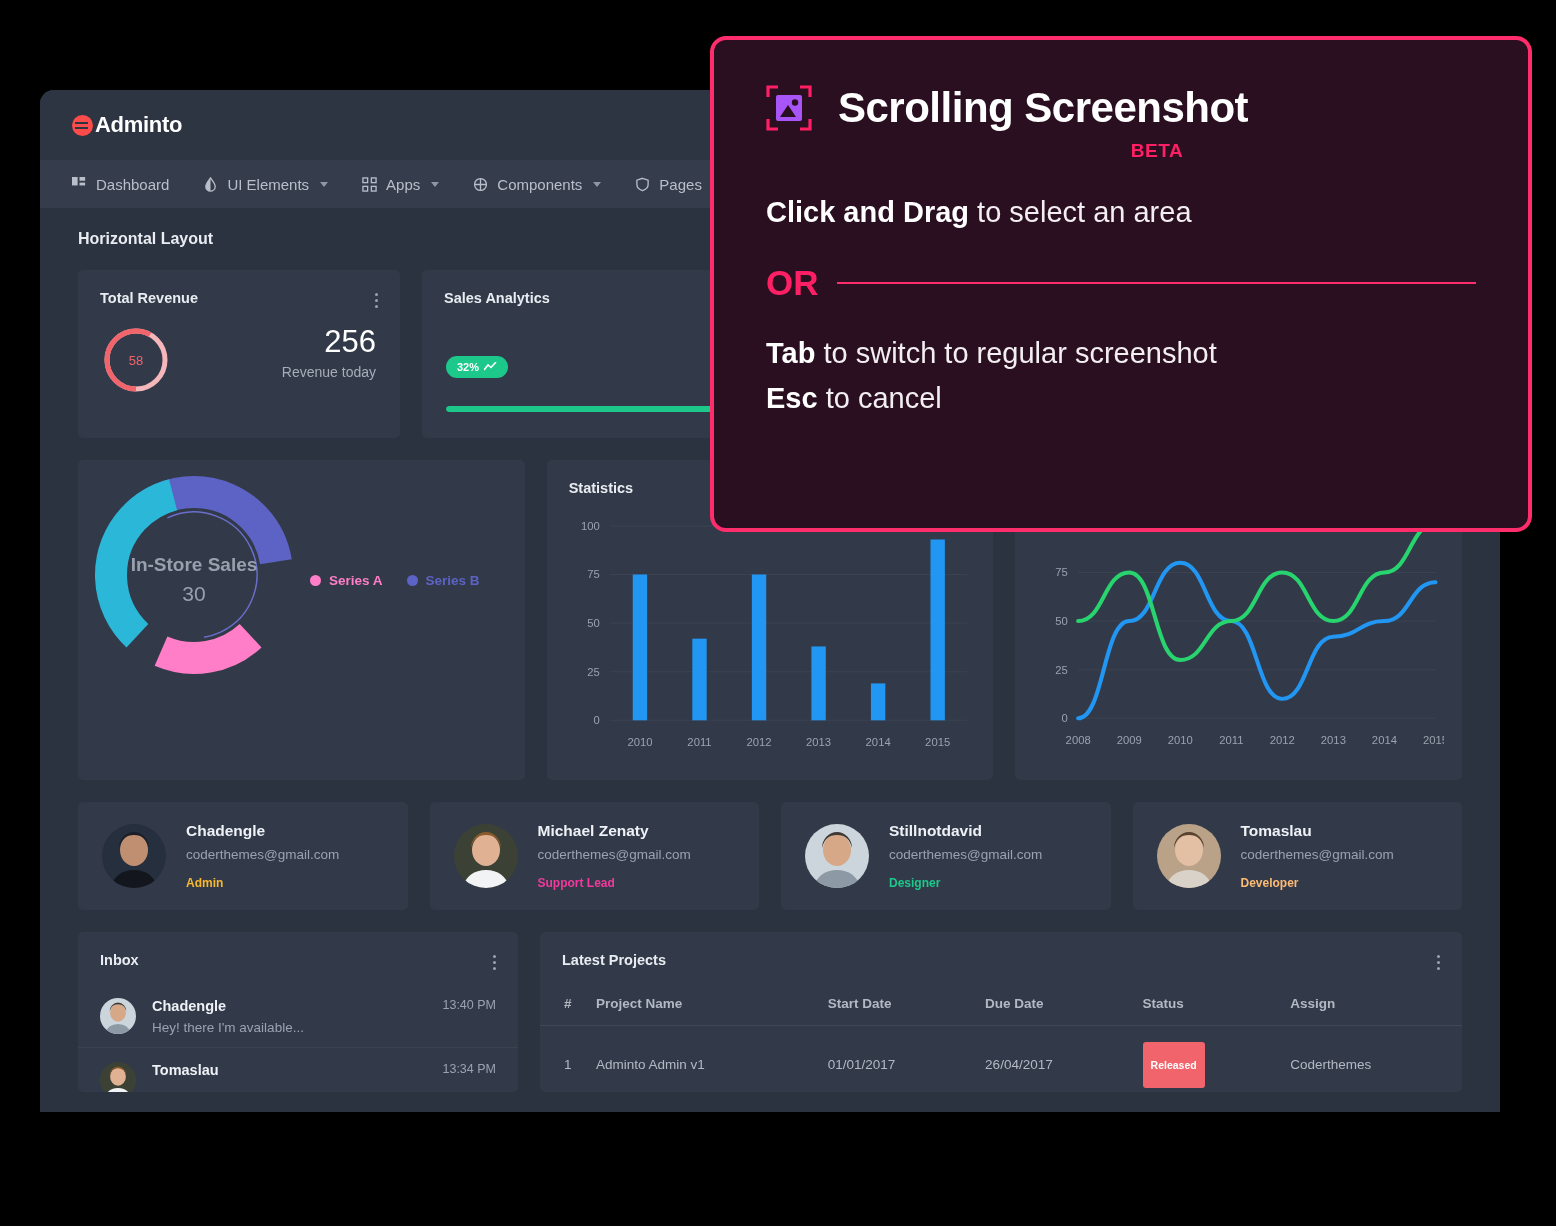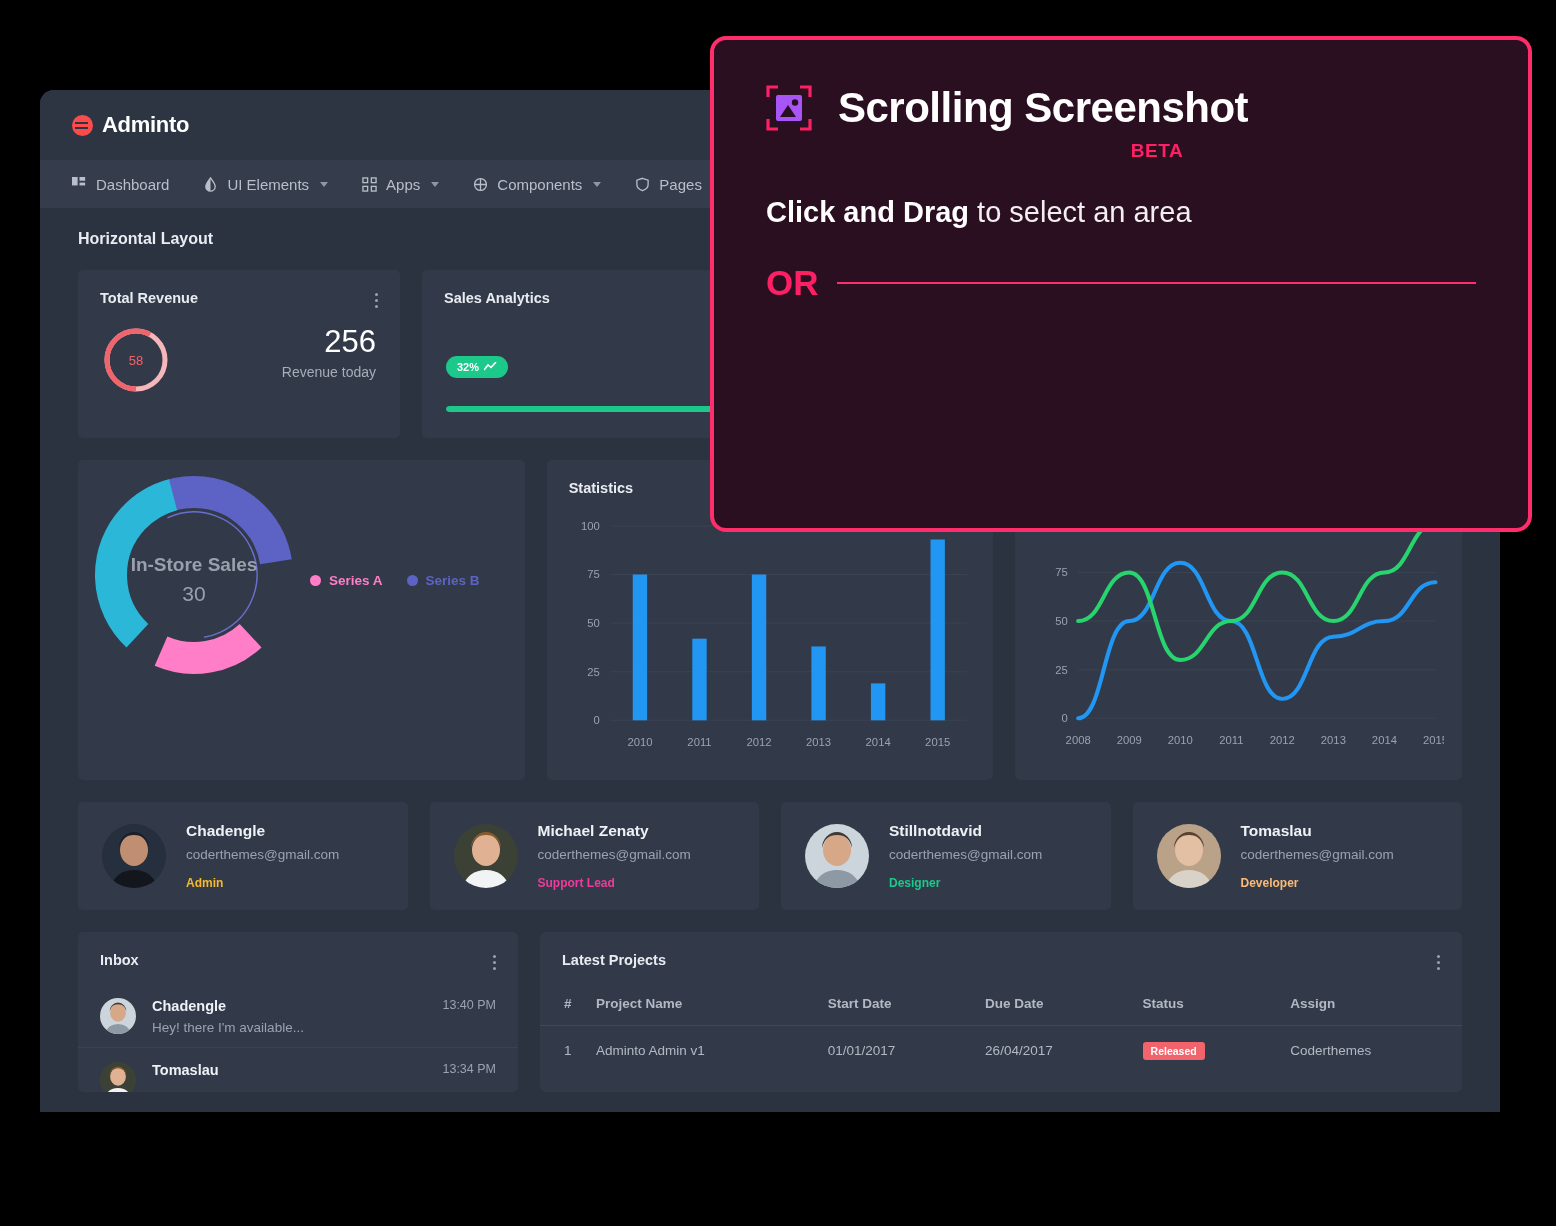--- a/index.html
+++ b/index.html
@@ -18,21 +18,21 @@
     left: 40px; top: 90px;
     width: 1460px; height: 1022px;
     background: #2b3240;
     border-radius: 14px 14px 0 0;
     overflow: hidden;
   }
   .topbar {
     height: 70px; background: #2d3442;
     display: flex; align-items: center; padding: 0 32px;
   }
-  .brand { display: flex; align-items: center; gap: 9px; }
+  .brand { display: flex; align-items: center; gap: 2px; }
   .brand-mark {
     width: 21px; height: 21px; border-radius: 50%;
     background: #fb4b4b; position: relative; flex: none;
   }
   .brand-mark::before, .brand-mark::after {
     content: ""; position: absolute; left: 3px; width: 13px; height: 2px;
     background: #2d3442;
   }
   .brand-mark::before { top: 7px; }
   .brand-mark::after  { top: 12px; }
@@ -125,21 +125,21 @@
   .proj-card { flex: 1; }
   table.projects { width: 100%; border-collapse: collapse; margin-top: 16px; }
   table.projects th {
     color: #b2b9c4; font-size: 13.5px; font-weight: bold; text-align: left;
     padding: 10px 10px 14px 10px; border-bottom: 1px solid #3f4856;
   }
   table.projects td { color: #b2b9c4; font-size: 13.5px; padding: 16px 10px; }
   table.projects th:first-child, table.projects td:first-child { padding-left: 24px; width: 46px; }
   .chip-released {
     background: #f1646c; color: #fff; font-size: 10.5px; font-weight: bold;
-    padding: 3px 8px; border-radius: 3px; display: inline-block;
+    padding: 17px 8px; border-radius: 3px; display: inline-block;
   }
 
   
   .overlay {
     position: absolute; left: 710px; top: 36px; width: 822px; height: 496px;
     background: #2a0f21; border: 4px solid #ff2d6b; border-radius: 16px;
     padding: 44px 52px; z-index: 30;
   }
   .ov-head { display: flex; align-items: center; gap: 26px; }
   .ov-icon { width: 46px; height: 46px; flex: none; }
@@ -528,15 +528,23 @@
 
     <div class="ov-line">
       <b>Click and Drag</b><span> to select an area</span>
     </div>
 
     <div class="ov-or">
       <span class="or-text">OR</span>
       <span class="or-rule"></span>
     </div>
 
+    <div class="ov-block">
+      <div class="ov-line">
+        <b>Tab</b><span> to switch to regular screenshot</span>
+      </div>
+      <div class="ov-line">
+        <b>Esc</b><span> to cancel</span>
+      </div>
+    </div>
   </div>
 
 </div>
 
 </body></html>

